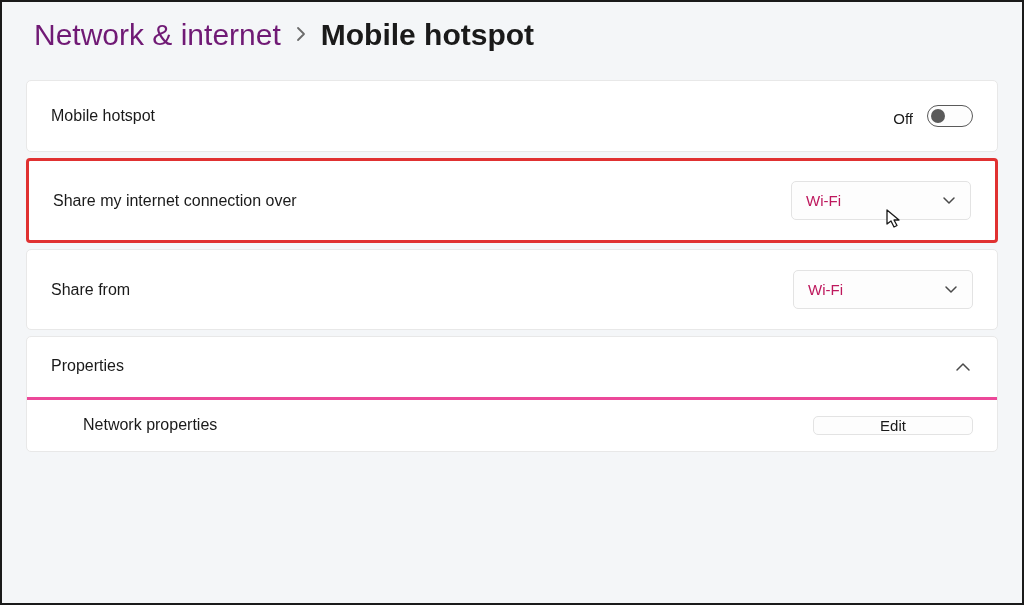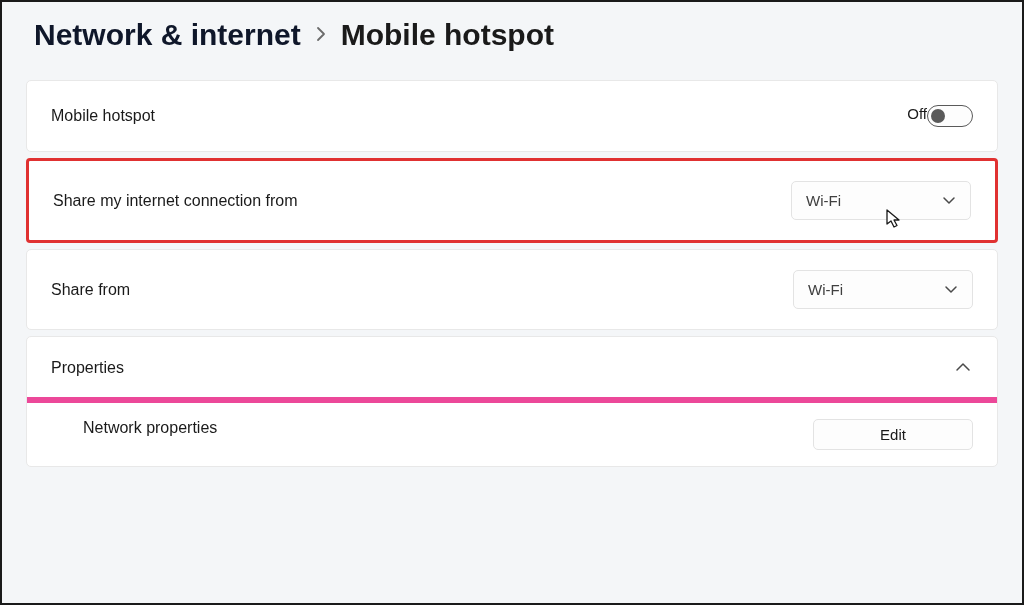--- a/index.html
+++ b/index.html
@@ -20,22 +20,22 @@
     }
     .breadcrumb {
       display: flex;
       align-items: center;
       gap: 14px;
       margin-bottom: 28px;
       padding-left: 8px;
     }
     .breadcrumb-parent {
       font-size: 30px;
-      font-weight: 700;
-      color: #0f172a;
+      font-weight: 400;
+      color: #701a75;
     }
     .breadcrumb-sep {
       font-size: 20px;
       color: #6b6b6b;
       font-weight: 400;
     }
     .breadcrumb-current {
       font-size: 30px;
       font-weight: 600;
       color: #1a1a1a;
@@ -54,21 +54,22 @@
       padding: 20px 24px;
       min-height: 70px;
     }
     .card-label {
       font-size: 16px;
       color: #1a1a1a;
       font-weight: 400;
     }
     .toggle-group {
       display: flex;
-      align-items: flex-start;
+      align-items: flex-end;
+      gap: 14px;
     }
     .toggle-text {
       font-size: 15px;
       color: #1a1a1a;
     }
     .toggle {
       width: 46px;
       height: 22px;
       border: 1.5px solid #5a5a5a;
       border-radius: 12px;
@@ -94,35 +95,35 @@
       display: flex;
       align-items: center;
       justify-content: space-between;
       border: 1px solid #e3e3e3;
       border-radius: 5px;
       background: #fdfdfd;
       padding: 10px 14px;
       min-width: 180px;
       cursor: pointer;
       font-size: 15px;
-      color: #404040;
+      color: #be185d;
     }
     .chevron {
       display: inline-block;
     }
     .chevron svg {
       display: block;
     }
     .expander-header {
       display: flex;
-      align-items: flex-end;
+      align-items: flex-start;
       justify-content: space-between;
       padding: 20px 24px;
       cursor: pointer;
-      border-bottom: 6px solid #ec4899;
+      border-bottom: 3px solid #ec4899;
     }
     .expander-title {
       font-size: 16px;
       color: #1a1a1a;
     }
     .chevron-up-box {
       width: 20px;
       height: 20px;
       display: flex;
       align-items: center;
@@ -130,21 +131,21 @@
     }
     .subrow-label {
       font-size: 16px;
       color: #1a1a1a;
       padding-left: 32px;
     }
     .edit-button {
       border: 1px solid #e3e3e3;
       border-radius: 5px;
       background: #fdfdfd;
-      padding: 6px 14px;
+      padding: 0 14px;
       min-width: 160px;
       cursor: pointer;
       font-size: 15px;
       color: #1a1a1a;
       text-align: center;
       font-family: inherit;
     }
     .cursor {
       position: absolute;
       pointer-events: none;
@@ -178,21 +179,21 @@
         <span class="toggle-text">Off</span>
         <div class="toggle">
           <div class="toggle-knob"></div>
         </div>
       </div>
     </div>
   </div>
 
   <div class="card highlighted" style="position:relative;">
     <div class="card-row">
-      <span class="card-label">Share my internet connection from</span>
+      <span class="card-label">Share my internet connection over</span>
       <div class="dropdown">
         <span>Wi-Fi</span>
         <span class="chevron">
           <svg width="14" height="10" viewBox="0 0 14 10">
               <path d="M2 2 L7 7 L12 2" stroke="#4a4a4a" stroke-width="1.5" fill="none" stroke-linecap="round" stroke-linejoin="round"></path>
             </svg>
         </span>
       </div>
     </div>
     <div class="cursor" style="right:92px; bottom:6px;">

